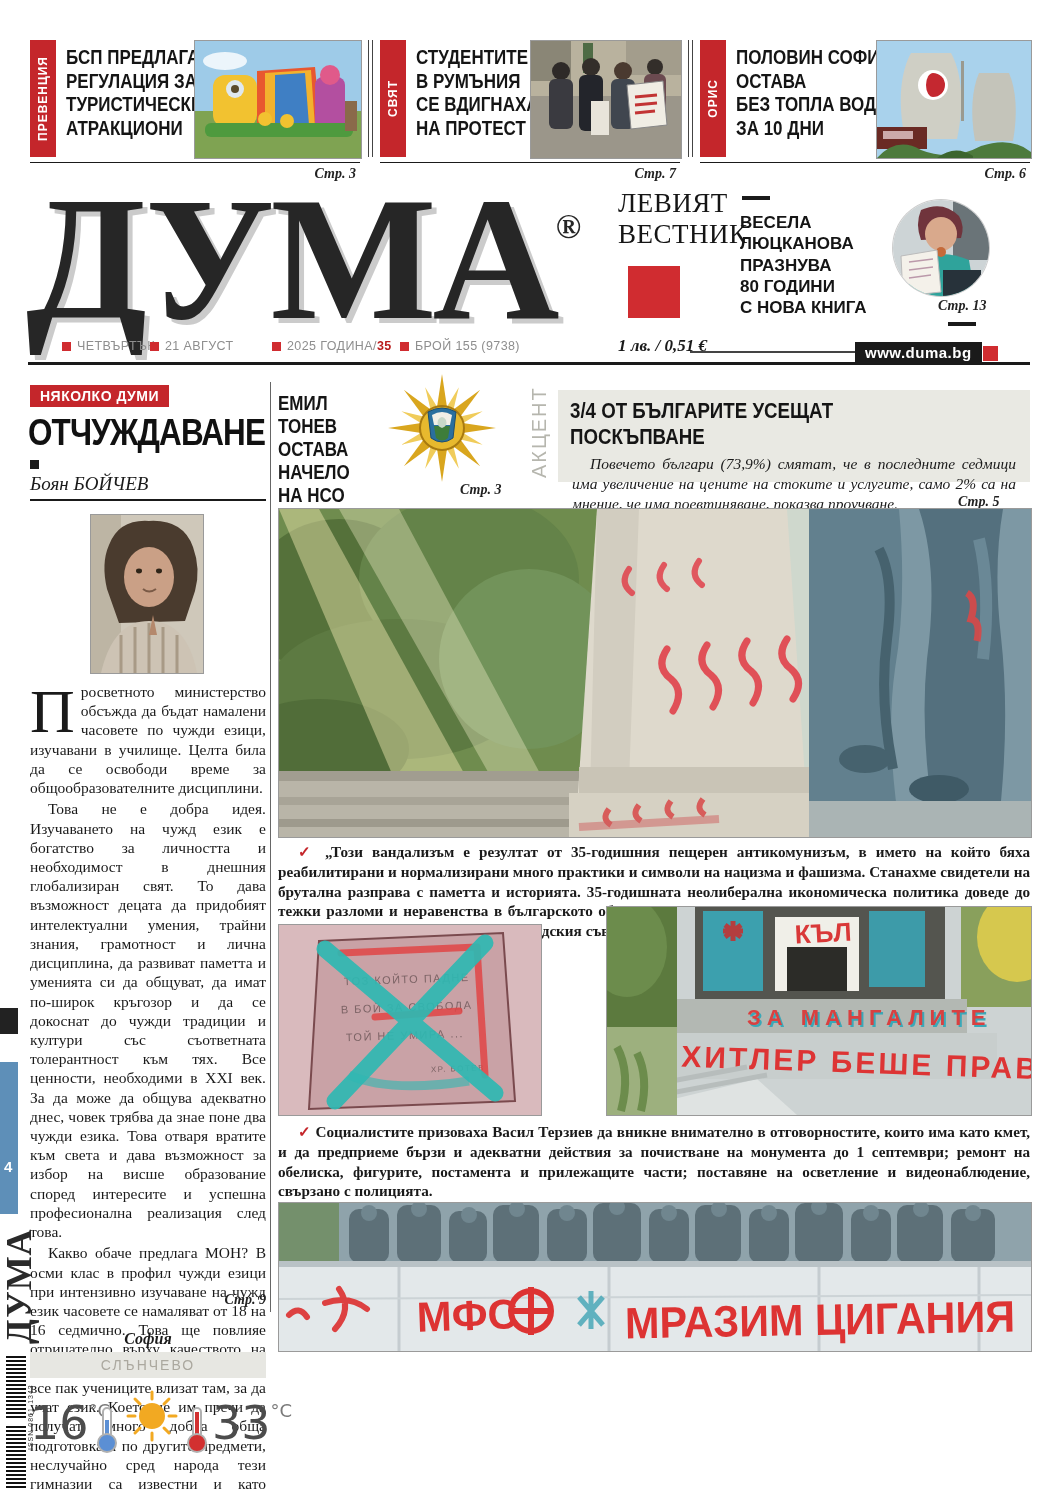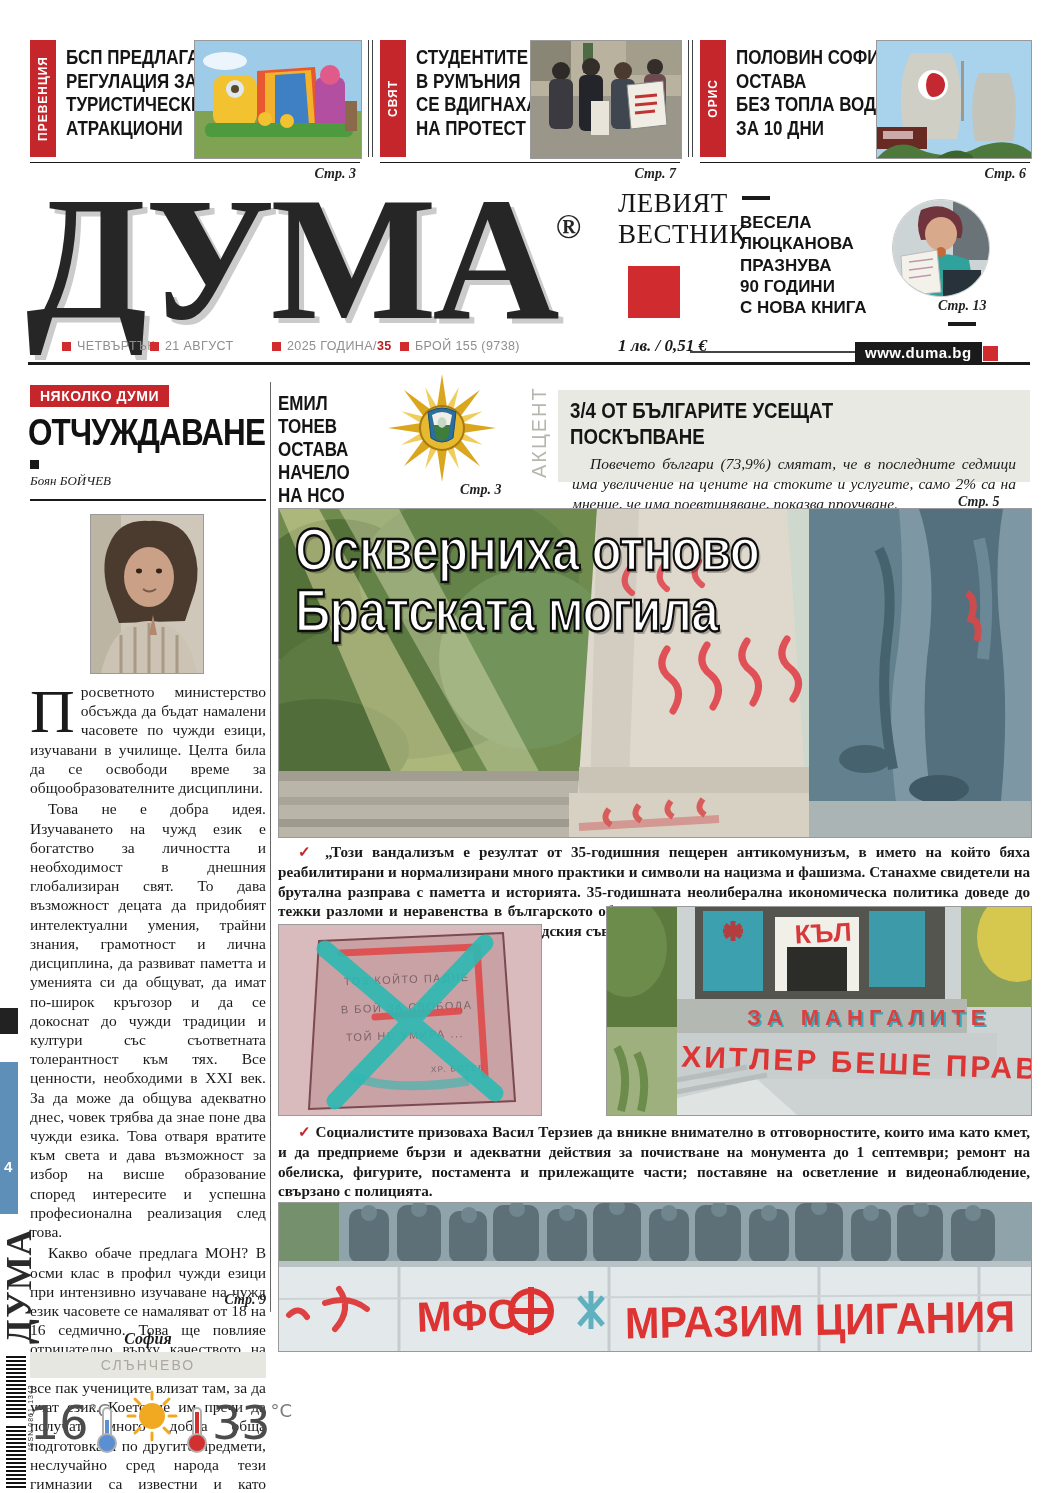--- a/index.html
+++ b/index.html
@@ -28,21 +28,21 @@
   #webpill{background:#1a1a1a;color:#fff;font-family:"Liberation Sans",sans-serif;
            font-weight:bold;font-size:15px;padding:2px 10px;letter-spacing:.5px;}
   
   .dl{font-family:"Liberation Sans",sans-serif;font-size:12.5px;color:#8e8e8e;letter-spacing:.4px;}
   .dl .sq{display:inline-block;width:9px;height:9px;background:#d02c30;margin-right:6px;vertical-align:-1px;}
   .dl .red{color:#b91c1c;font-weight:bold;}
   
   #opin-kick{background:#c4262b;color:#fff;font-family:"Liberation Sans",sans-serif;font-weight:bold;
              font-size:14px;padding:3px 10px;letter-spacing:.5px;}
   #opin-title{font-family:"Liberation Sans",sans-serif;font-weight:bold;font-size:37px;letter-spacing:-1px;color:#111;}
-  .byline{font-style:italic;font-size:13px;}
+  .byline{font-style:italic;font-size:19px;}
   .opin-body{font-size:15.5px;line-height:1.24;text-align:justify;}
   .opin-body p{margin:0 0 2px 0;text-indent:18px;}
   .opin-body p.first{text-indent:0;}
   .dropcap{float:left;font-size:62px;line-height:.82;padding:4px 6px 0 0;font-weight:normal;}
   
   #akcent-box{background:#e9e9e3;}
   .ak-title{font-family:"Liberation Sans",sans-serif;font-weight:bold;font-size:22px;color:#151515;}
   .ak-text{font-style:italic;font-size:15.5px;line-height:1.3;text-align:justify;}
   .nso-title{font-family:"Liberation Sans",sans-serif;font-weight:bold;font-size:20px;line-height:1.15;color:#151515;}
   #ak-label{color:#b6b6ae;font-family:"Liberation Sans",sans-serif;font-size:20px;letter-spacing:2px;}
@@ -176,21 +176,21 @@
     <div>ВЕСТНИК</div>
   </div>
 
   <div class="abs" id="logo" style="left:26px;top:182px;"><span>ДУМА</span><span id="reg">®</span></div>
   <div class="abs redsq" style="left:628px;top:266px;width:52px;height:52px;"></div>
 
   <div class="abs dash" style="left:742px;top:196px;width:28px;"></div>
   <div class="abs vesela-t" style="left:740px;top:212px;width:180px;">
     <div>ВЕСЕЛА ЛЮЦКАНОВА</div>
     <div>ПРАЗНУВА</div>
-    <div>90 ГОДИНИ</div>
+    <div>80 ГОДИНИ</div>
     <div>С НОВА КНИГА</div>
   </div>
   <div class="abs" style="left:893px;top:200px;width:96px;height:96px;border-radius:50%;overflow:hidden;box-shadow:0 0 0 1px #ccc;">
     <svg width="96" height="96">
       <rect width="96" height="96" fill="#cdd4d6"></rect>
       <rect x="60" y="0" width="36" height="60" fill="#6a7478"></rect>
       <path d="M28,10 q22,-10 38,6 q6,10 2,22 l-40,2 q-6,-16 0,-30" fill="#70343c"></path>
       <ellipse cx="48" cy="34" rx="16" ry="17" fill="#d9a98c"></ellipse>
       <path d="M20,60 q28,-12 56,0 l6,36 -68,0 Z" fill="#2fa39b"></path>
       <circle cx="48" cy="52" r="5" fill="#c46a3a"></circle>
@@ -375,24 +375,20 @@
       <rect x="530" y="0" width="222" height="328" fill="#7d98a4"></rect>
       <path d="M530,0 l90,0 q8,90 -4,160 q-10,70 6,168 l-92,0 Z" fill="#62808e"></path>
       <path d="M640,0 q20,60 8,150 q-8,80 10,178 l60,0 q14,-110 4,-200 q-8,-70 2,-128 Z" fill="#54707e"></path>
       <path d="M600,40 q16,30 8,90 q-8,60 6,130" stroke="#46626e" stroke-width="10" fill="none"></path>
       <path d="M700,30 q12,50 4,120" stroke="#6a8896" stroke-width="12" fill="none"></path>
       <ellipse cx="586" cy="250" rx="26" ry="14" fill="#46626e"></ellipse>
       <ellipse cx="660" cy="280" rx="30" ry="14" fill="#3f5a66"></ellipse>
       <rect x="530" y="292" width="222" height="36" fill="#aab4b4"></rect>
       <path d="M688,84 q10,6 4,26 q10,2 6,22" stroke="#d84848" stroke-width="7" fill="none" opacity=".9"></path>
     </svg>
-    <div class="abs headline" style="left:16px;top:10px;width:740px;">
-      <span class="cond" style="transform:scaleX(.82);transform-origin:0 0;">Оскверниха отново</span>
-      <span class="cond" style="transform:scaleX(.82);transform-origin:0 0;">Братската могила</span>
-    </div>
   </div>
 
   <div class="abs story" style="left:278px;top:842px;width:752px;">
     <p><span class="chk">✓</span> <span>„Този вандализъм е резултат от 35-годишния пещерен антикомунизъм, в името на който бяха реабилитирани и нормализирани много практики и символи на нацизма и фашизма. Станахме свидетели на брутална разправа с паметта и историята. 35-годишната неолиберална икономическа политика доведе до тежки разломи и неравенства в българското общество и маргинализира големи социални групи“, заяви в позиция Изпълнителното бюро на Градския съвет на БСП в София.</span></p>
   </div>
 
   <div class="abs photo" style="left:278px;top:924px;width:262px;height:190px;">
     <svg width="262" height="190">
       <rect width="262" height="190" fill="#d9babd"></rect>
       <polygon points="40,16 224,8 236,176 30,184" fill="#c9a2a6" stroke="#7a4a4e" stroke-width="2"></polygon>

